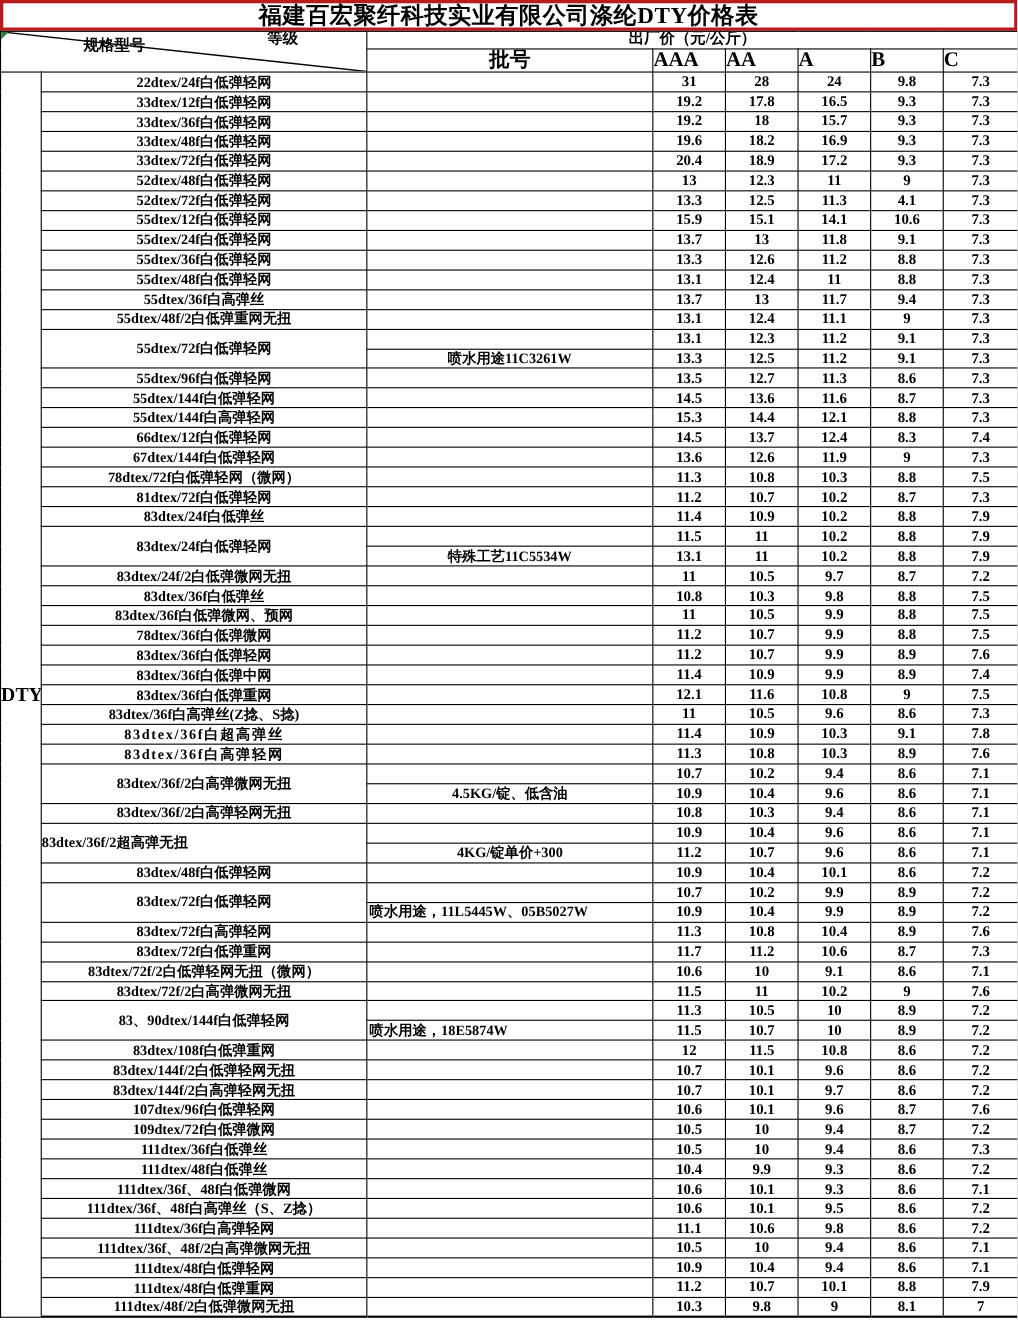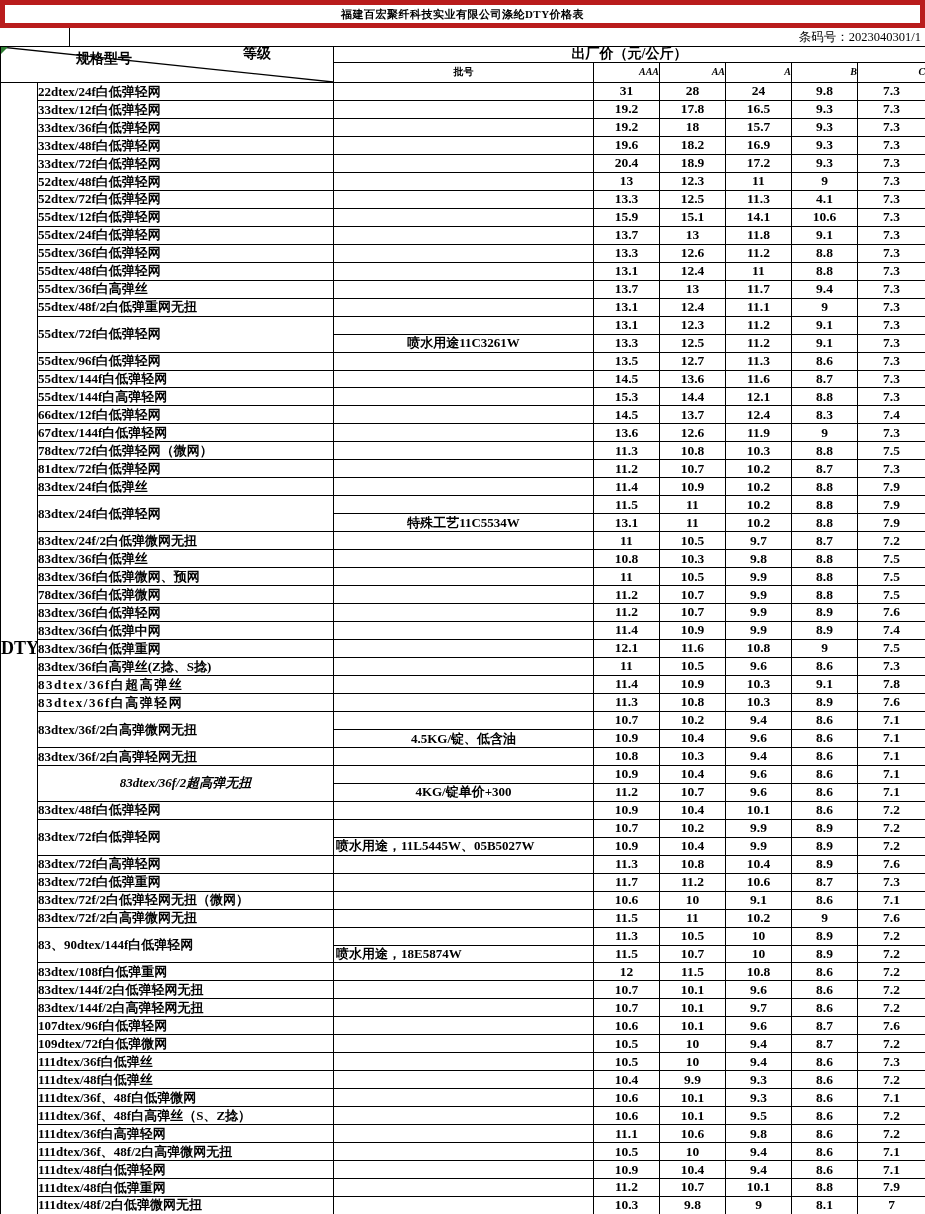--- a/index.html
+++ b/index.html
@@ -2,23 +2,23 @@
 <html><head>
 <meta charset="utf-8">
 <style>
   html,body{margin:0;padding:0;background:#fff;}
   .sheet{
     width:925px;height:1214px;background:#fff;position:relative;
     font-family:"Liberation Serif","DejaVu Serif",serif;color:#000;
     box-sizing:border-box;overflow:hidden;
   }
   .title-row{
-    box-sizing:border-box;height:28px;border:5px solid #b91c1c;
+    box-sizing:border-box;height:28px;border:3px solid #b91c1c;
     display:flex;align-items:center;justify-content:center;
-    font-size:11px;font-weight:bold;letter-spacing:0.5px;
+    font-size:21px;font-weight:bold;letter-spacing:0.5px;
   }
   .barcode-row{
     box-sizing:border-box;height:18px;position:relative;
     display:flex;align-items:center;justify-content:flex-end;
     padding-right:4px;font-size:12.5px;font-weight:normal;
   }
   .corner-box{
     position:absolute;left:0;top:0;width:70px;height:18px;
     box-sizing:border-box;border-right:1px solid #000;
   }
@@ -34,44 +34,40 @@
   tr.data-row{height:17.97px;}
   td.diagonal-cell{position:relative;padding:0;}
   td.diagonal-cell svg{position:absolute;left:0;top:0;width:100%;height:100%;}
   .diag-top{position:absolute;top:0px;right:62px;font-size:14px;font-weight:bold;}
   .diag-bottom{position:absolute;bottom:15px;left:75px;font-size:14px;font-weight:bold;}
   .green-tri{
     position:absolute;left:0;top:0;width:0;height:0;
     border-top:7px solid #2e7d32;border-right:7px solid transparent;
   }
   td.price-header{ text-align:center;font-size:14px;}
-  td.batch-header{ text-align:center;font-size:10px;}
-  td.grade-header{ text-align:right;font-size:10px;font-style:italic;}
+  td.batch-header{ text-align:center;font-size:19px;}
+  td.grade-header{ text-align:left;font-size:19px;}
   td.category-cell{ text-align:center;font-size:18px;font-weight:bold;}
-  td.spec-cell{ text-align:left;font-size:13px;padding-left:2px;}
-  td.spec-cell.center{ text-align:center;padding-left:0;font-style:italic;}
+  td.spec-cell{ text-align:center;font-size:13px;padding-left:2px;}
+  td.spec-cell.center{ text-align:left;padding-left:0;}
   td.spec-cell.spaced{ letter-spacing:1.5px;}
   td.batch-cell{ text-align:center;font-size:13px;}
   td.batch-cell.left{ text-align:left;padding-left:2px;}
   td.price-cell{ text-align:center;font-size:13.5px;}
   tr.data-row:last-child td{ border-bottom:2px solid #000000;}
 </style>
 </head>
 <body>
 
 <div class="sheet">
 
   <div class="title-row">
     <span>福建百宏聚纤科技实业有限公司涤纶DTY价格表</span>
   </div>
 
-  <div class="barcode-row">
-    <span class="corner-box"></span>
-    <span>条码号：2023040301/1</span>
-  </div>
 
   <table class="price-table">
     <colgroup>
       <col style="width:37px">
         <col style="width:296px">
         <col style="width:260px">
       <col style="width:66px">
         <col style="width:66px">
         <col style="width:66px">
       <col style="width:66px">

